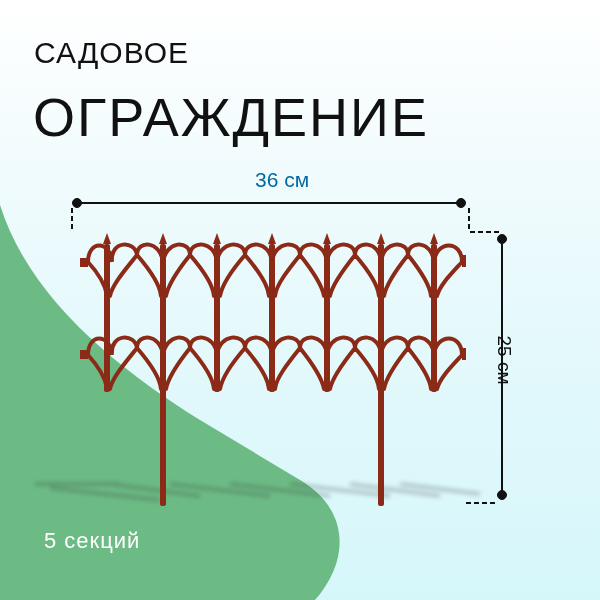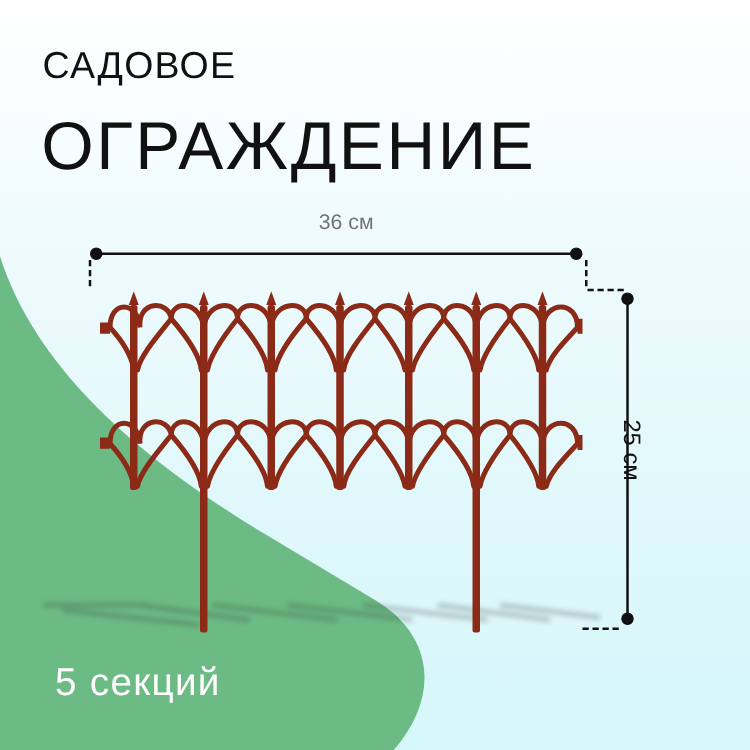--- a/index.html
+++ b/index.html
@@ -2,23 +2,23 @@
 <html><head>
 <meta charset="utf-8">
 <style>
   html, body { margin:0; padding:0; }
   body { width:600px; height:600px; overflow:hidden; position:relative;
     background: linear-gradient(180deg, #ffffff 0%, #f0fbfd 30%, #dff8fb 70%, #d6f7fa 100%);
     font-family: "Liberation Sans", "DejaVu Sans", sans-serif; }
   .bg-shape { position:absolute; left:0; top:0; width:600px; height:600px; }
   .title1 { position:absolute; left:34px; top:36px; font-size:30px; letter-spacing:1px; color:#111; font-weight:400; }
   .title2 { position:absolute; left:33px; top:86px; font-size:54px; letter-spacing:2px; color:#111; font-weight:400; }
-  .dim-w { position:absolute; left:255px; top:168px; font-size:17px; color:#737373; }
+  .dim-w { position:absolute; left:255px; top:168px; font-size:21px; color:#0369a1; }
   .dim-h { position:absolute; left:504px; top:360px; font-size:19px; color:#111; transform:translate(-50%,-50%) rotate(90deg); white-space:nowrap; transform-origin:center; }
-  .sections { position:absolute; left:44px; top:528px; font-size:31px; color:#ffffff; letter-spacing:1px; }
+  .sections { position:absolute; left:44px; top:528px; font-size:22px; color:#ffffff; letter-spacing:1px; }
   svg { position:absolute; left:0; top:0; }
 </style>
 </head>
 <body>
 
 <svg class="bg-shape" width="600" height="600">
   <path d="M0,205 C30,300 120,370 200,420 L300,480 C350,510 350,560 315,600 L0,600 Z" fill="#6cbb84"></path>
 </svg>
 
 <div class="title1">САДОВОЕ</div>

